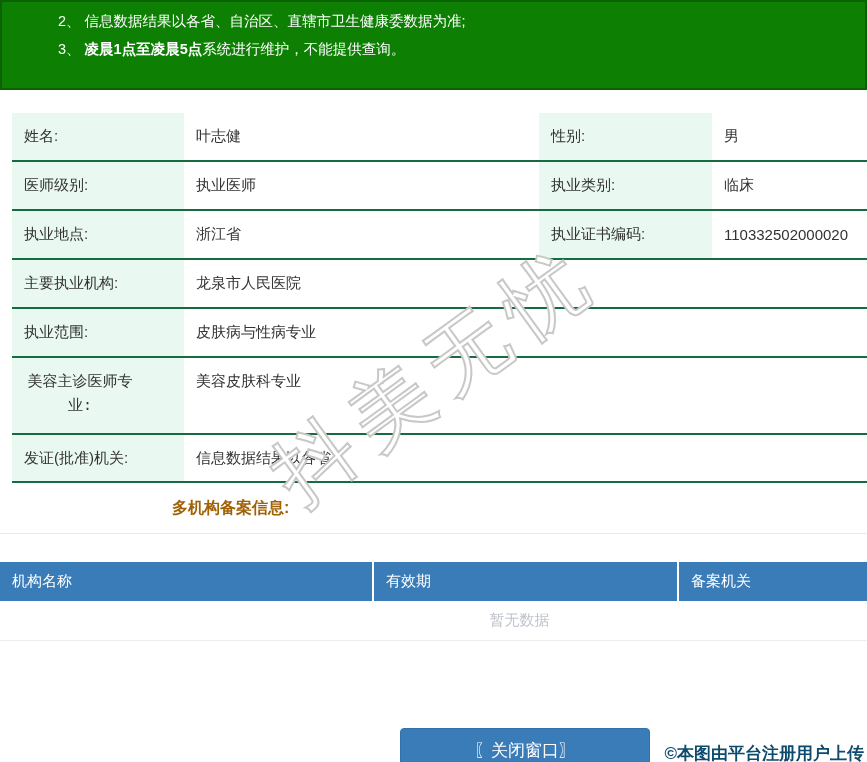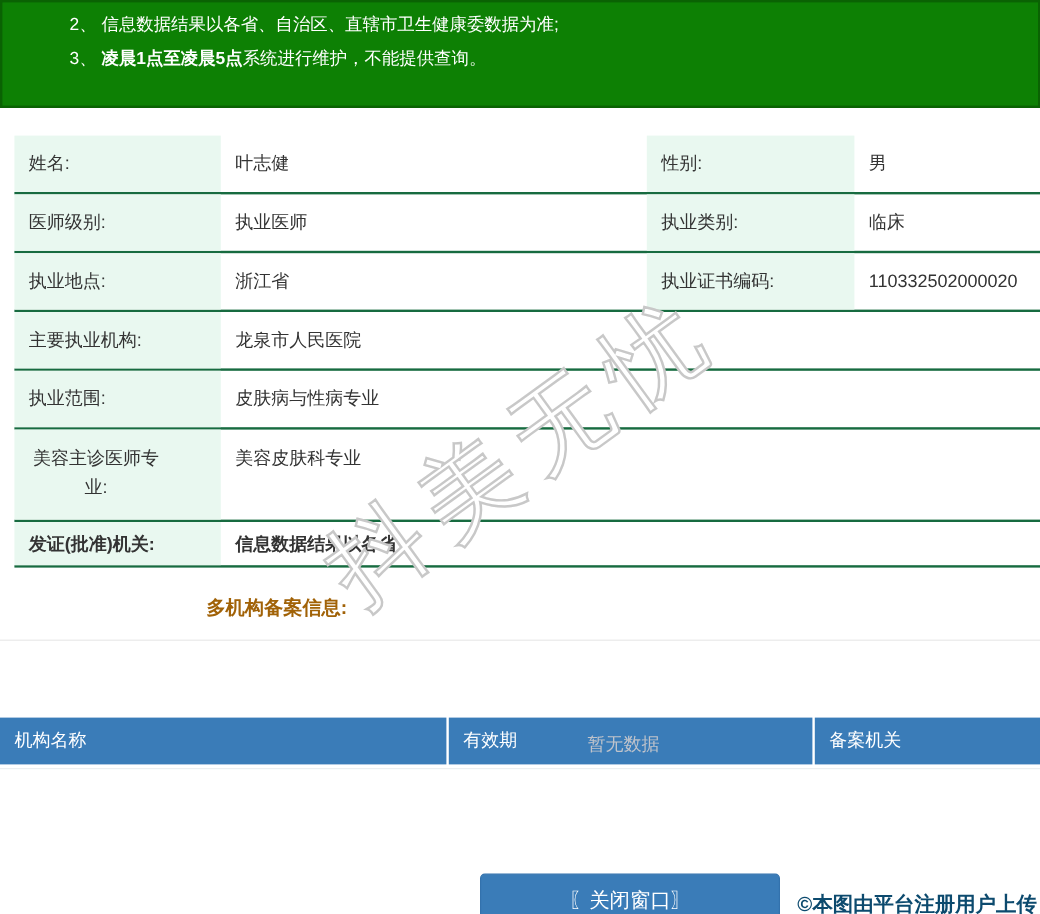--- a/index.html
+++ b/index.html
@@ -15,36 +15,36 @@
     background:#0d8004; border:2px solid #0a6203;
     padding:5px 10px 0 56px; color:#fff; font-size:14.5px; line-height:28px;
   }
   .notice b { font-weight:bold; }
   
   .info-table { position:absolute; top:113px; left:12px; width:867px; }
   .irow { display:grid; border-bottom:2px solid #176b40; }
   .irow.cols4 { grid-template-columns:172px 355px 173px 1fr; }
   .irow.cols2 { grid-template-columns:172px 1fr;text-align:center; }
   .irow.h47 .cell { height:47px; }
-  .irow.h75 .cell { height:75px; }
-  .irow.h46 .cell { height:36px;font-weight:bold; }
+  .irow.h75 .cell { height:75px;font-family:Liberation Mono, monospace; }
+  .irow.h46 .cell { height:46px; }
   .cell { display:flex; align-items:center; font-size:15px; padding-left:12px; }
   .lbl { background:#e9f8f0; padding-right:10px; }
   .irow.r6 .cell { align-items:flex-start; padding-top:13px; line-height:24px; }
   .irow.r6 .lbl { padding-right:48px; }
   
   .section-title {
     position:absolute; top:483px; left:172px; width:695px; height:50px;
     line-height:50px; text-align:left; font-weight:bold; font-size:16px; color:#a16207;
   }
   .hr-light { position:absolute; top:533px; left:0; width:867px; height:0; border-top:1px solid #e9e9e9; }
   
   .registry-header {
     position:absolute; top:562px; left:0; width:867px; height:39px;
-    display:grid; grid-template-columns:372px 303px 1fr; column-gap:2px; background:#fff;margin-top:36px;
+    display:grid; grid-template-columns:372px 303px 1fr; column-gap:2px; background:#fff;
   }
   .registry-header .hcell {
     background:#3a7cb8; color:#fff; font-size:15px;
     display:flex; align-items:center; padding-left:12px;
   }
   .registry-empty {
     position:absolute; top:601px; left:0; width:867px; height:40px;
     border-bottom:1px solid #ebeef0; padding-left:172px;
     display:flex; align-items:center; justify-content:center;
     color:#bfc3cb; font-size:15px;

